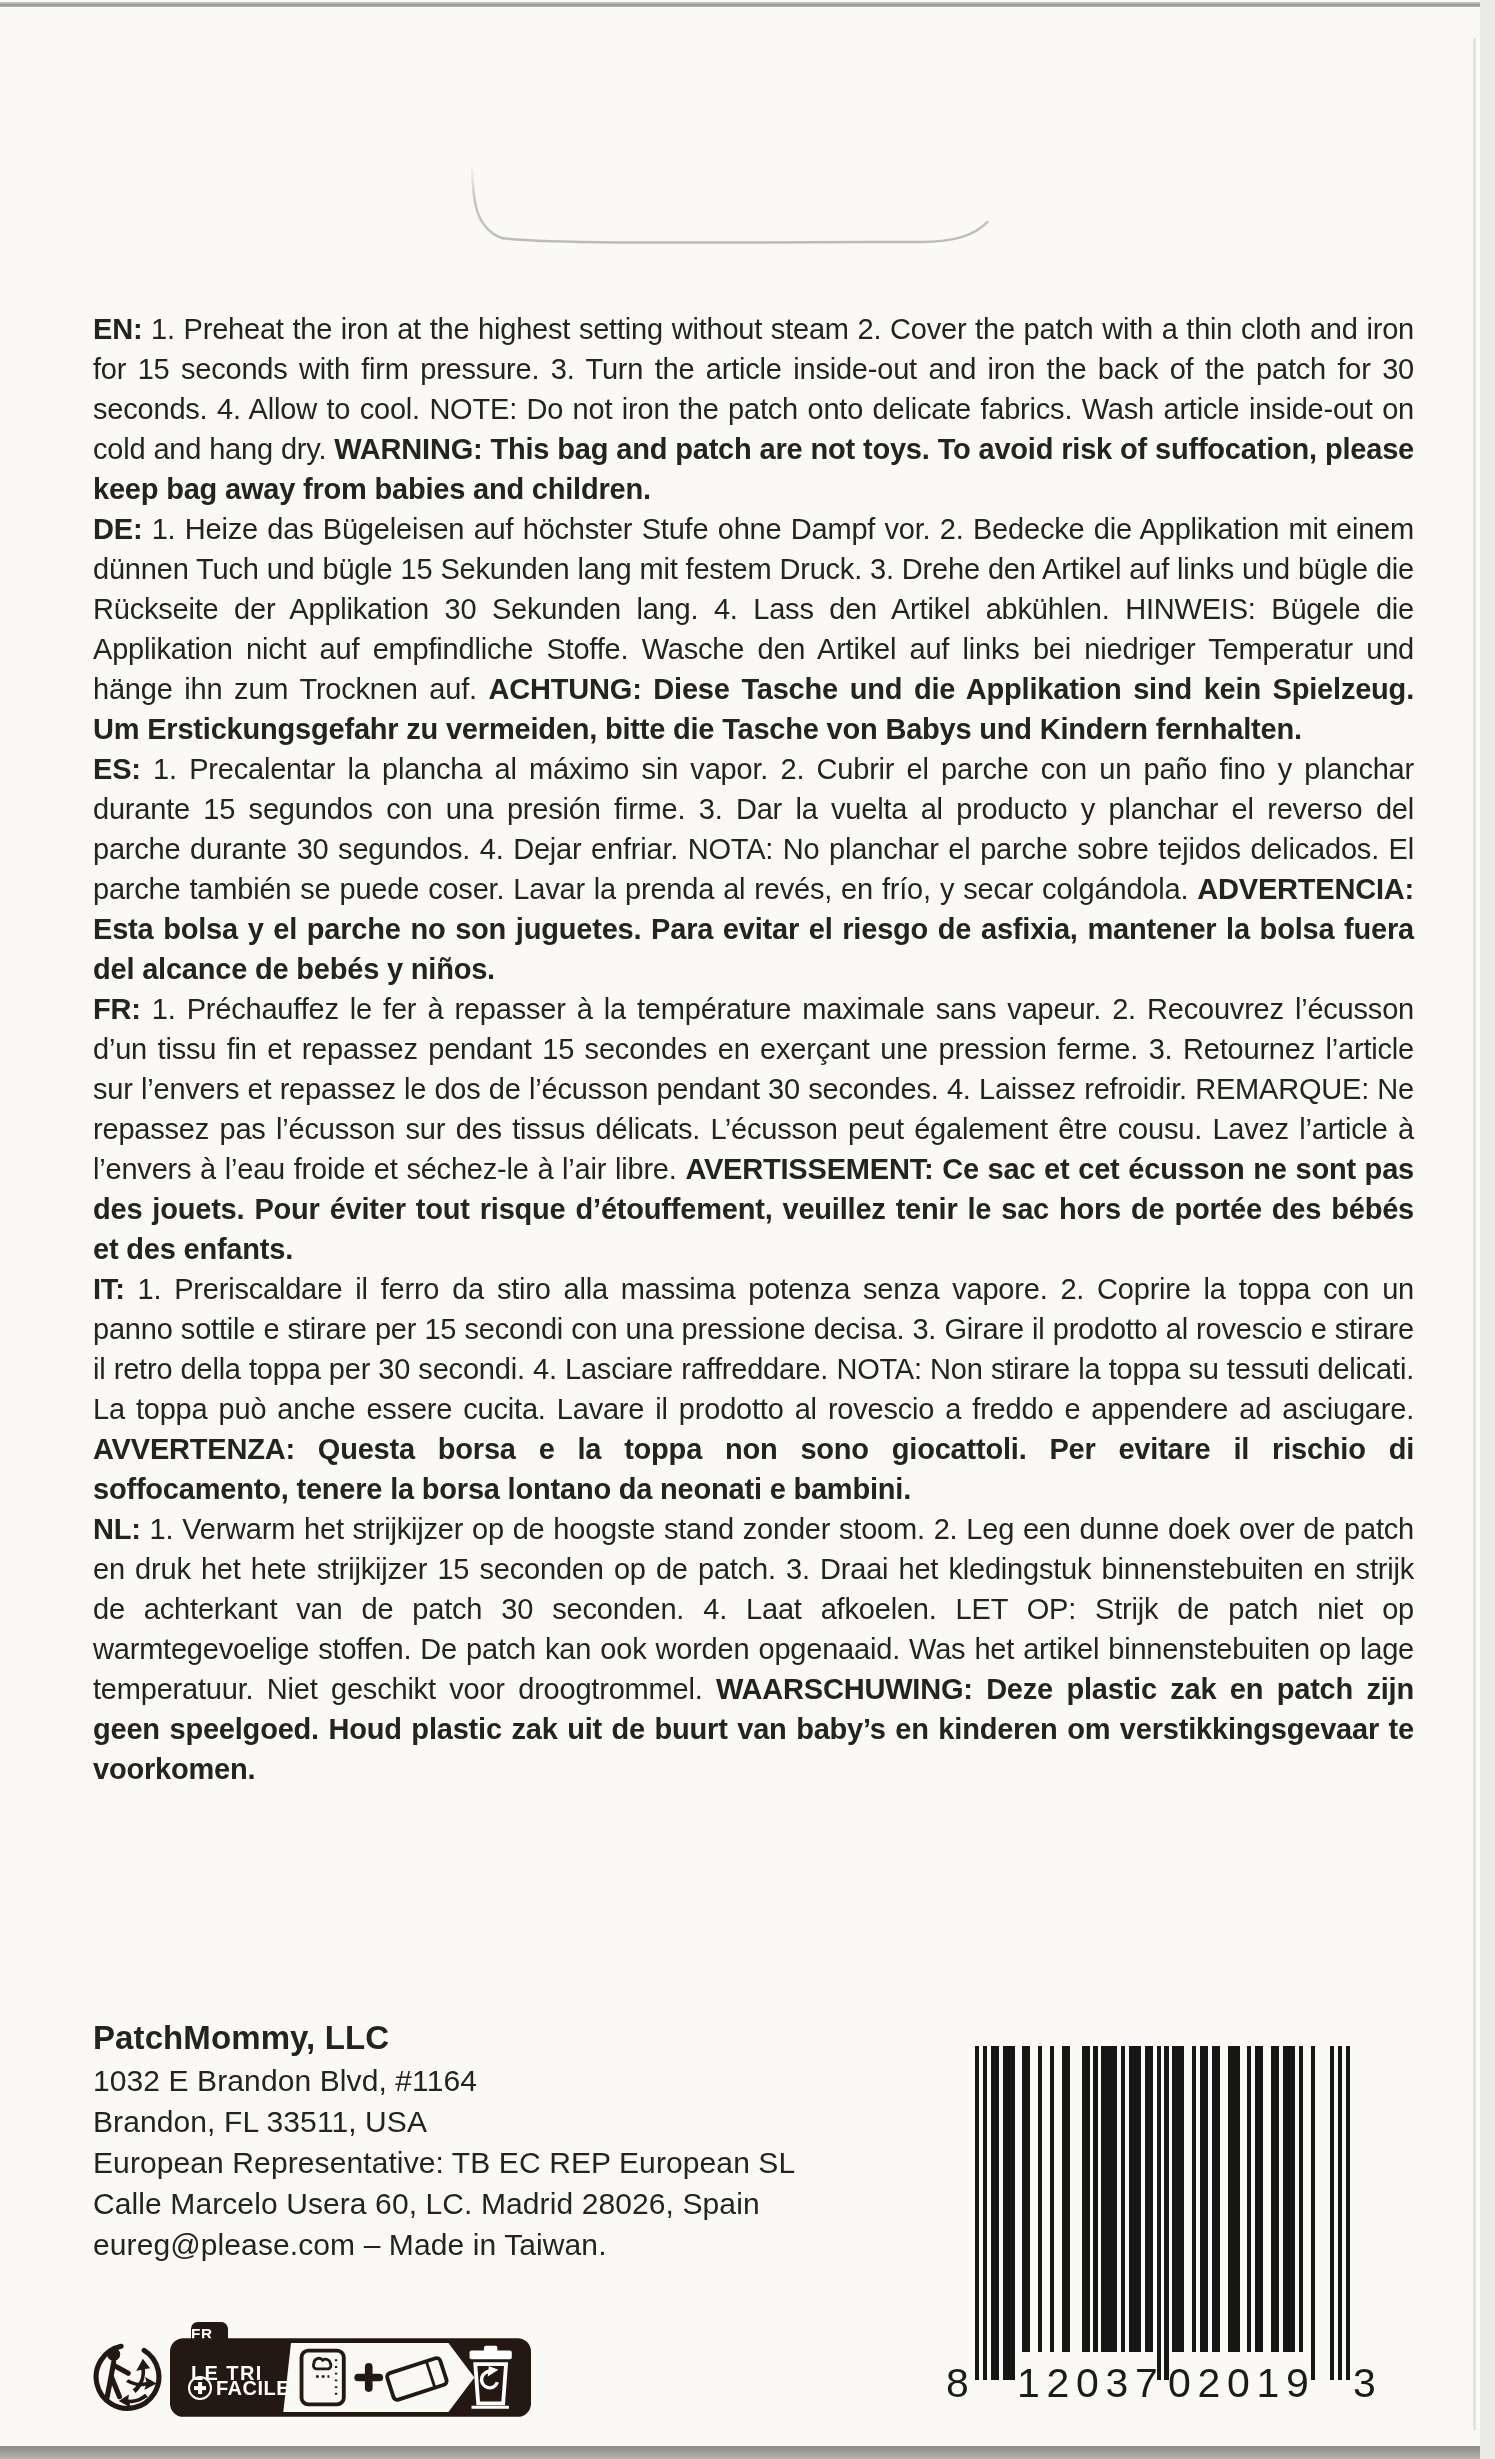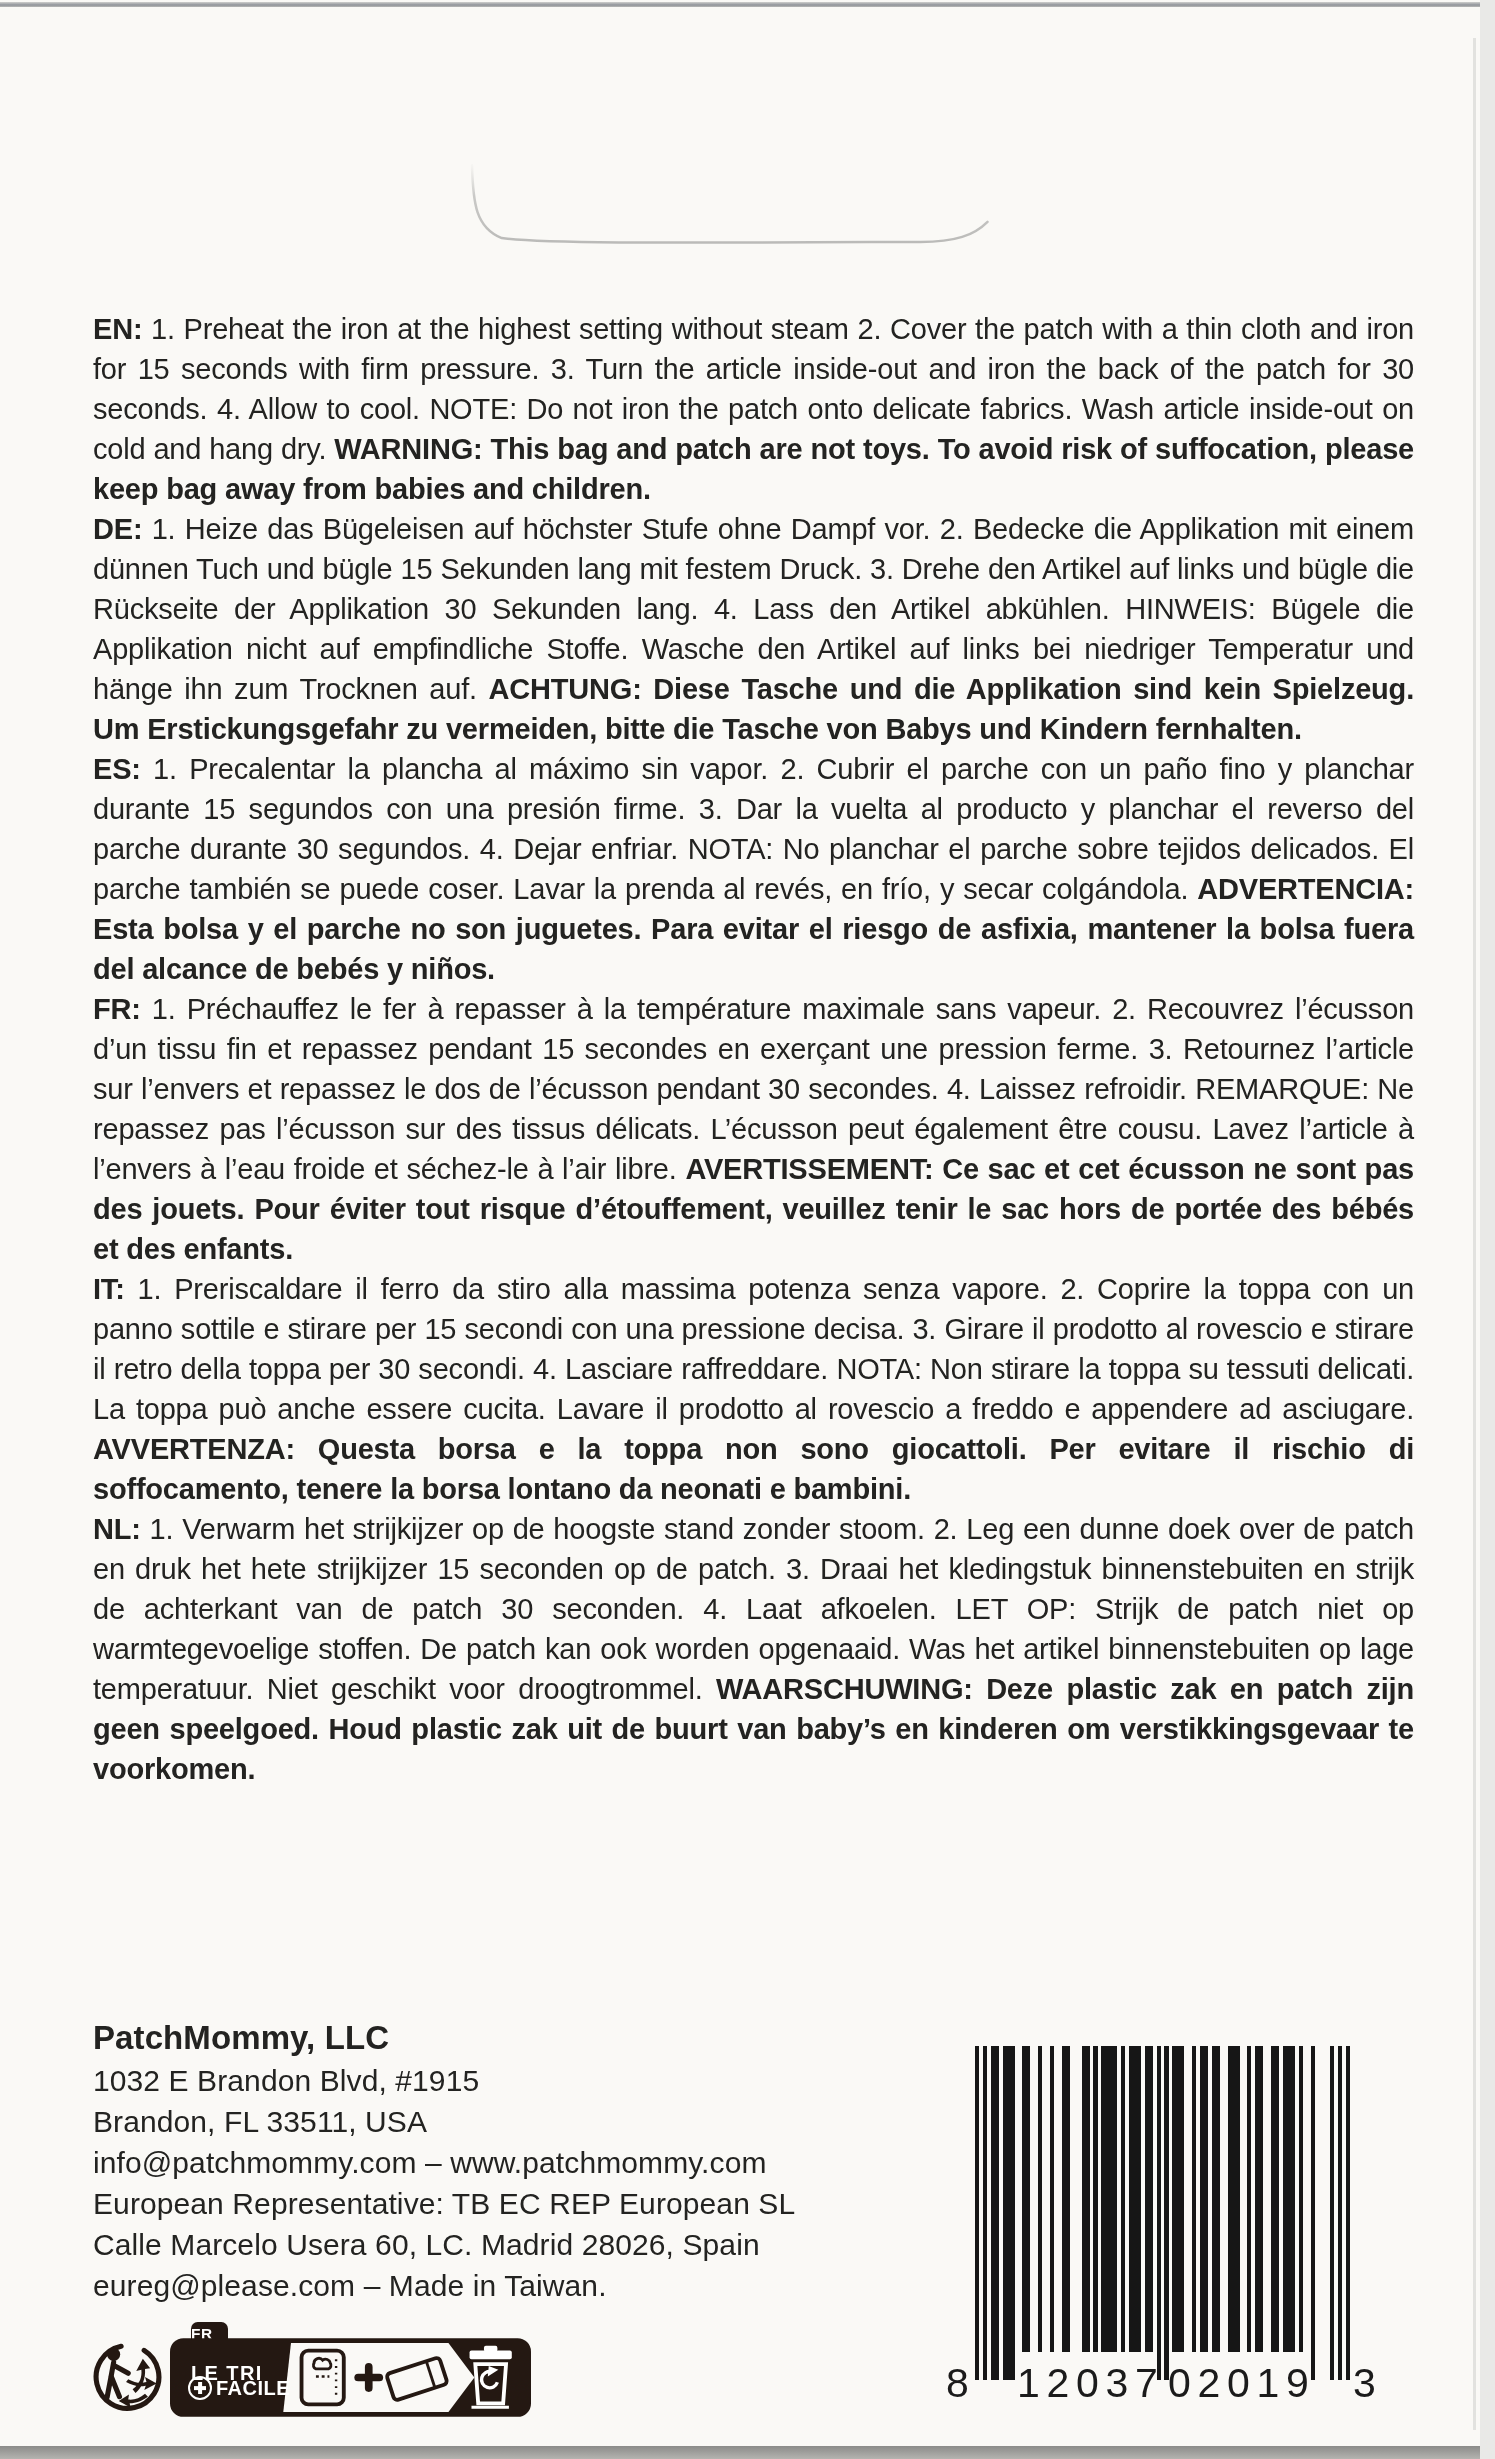--- a/index.html
+++ b/index.html
@@ -125,23 +125,22 @@
     </p>
     <p class="section">
       <b class="lang">NL:</b>
       <span>1. Verwarm het strijkijzer op de hoogste stand zonder stoom. 2. Leg een dunne doek over de patch en druk het hete strijkijzer 15 seconden op de patch. 3. Draai het kledingstuk binnenstebuiten en strijk de achterkant van de patch 30 seconden. 4. Laat afkoelen. LET OP: Strijk de patch niet op warmtegevoelige stoffen. De patch kan ook worden opgenaaid. Was het artikel binnenstebuiten op lage temperatuur. Niet geschikt voor droogtrommel.</span>
       <span class="warn">WAARSCHUWING: Deze plastic zak en patch zijn geen speelgoed. Houd plastic zak uit de buurt van baby’s en kinderen om verstikkingsgevaar te voorkomen.</span>
     </p>
   </div>
 
   <div class="company">
     <div class="company-name">PatchMommy, LLC</div>
-    <div>1032 E Brandon Blvd, #1915</div>
+    <div>1032 E Brandon Blvd, #1164</div>
     <div>Brandon, FL 33511, USA</div>
-    <div>info@patchmommy.com – www.patchmommy.com</div>
     <div>European Representative: TB EC REP European SL</div>
     <div>Calle Marcelo Usera 60, LC. Madrid 28026, Spain</div>
     <div>eureg@please.com – Made in Taiwan.</div>
   </div>
 
   <div class="infotri">
 
     <svg class="triman" width="73" height="73" viewBox="0 0 100 100" aria-hidden="true">
       <g stroke="#241812" fill="none" stroke-linecap="round">
         <circle cx="50" cy="52" r="43" stroke-width="7" stroke-dasharray="237 33" transform="rotate(-58 50 52)"></circle>

